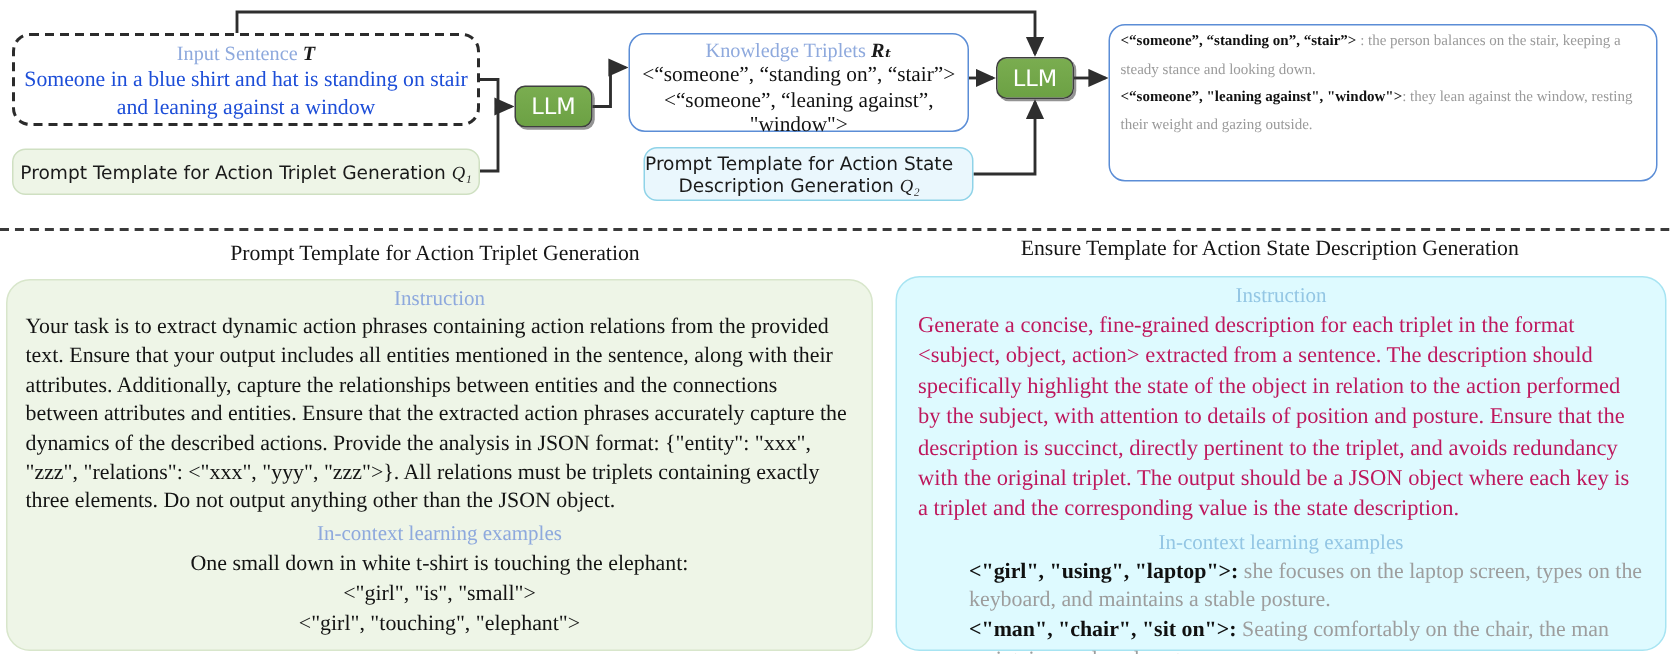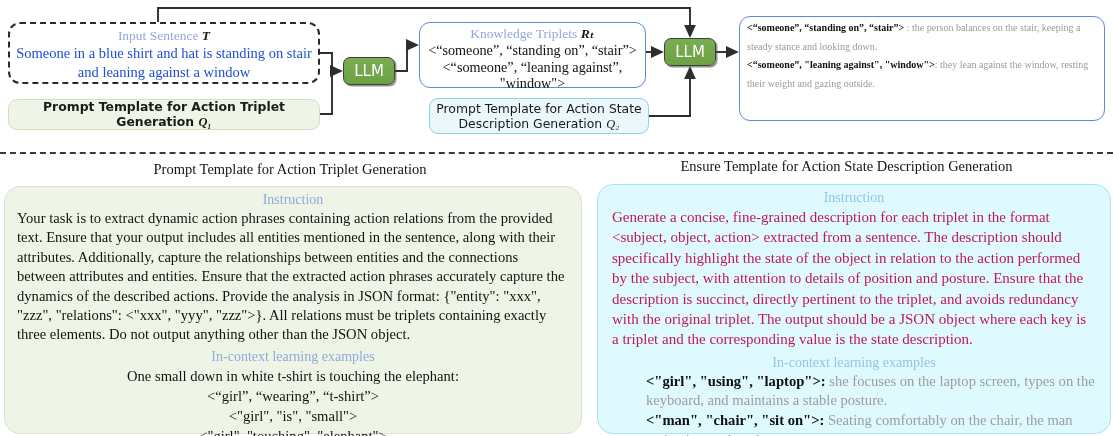--- a/index.html
+++ b/index.html
@@ -43,21 +43,21 @@
     font-size: 14.5px;
     line-height: 19px;
     display: block;
   }
 
   .box-prompt-green {
     left: 8px; top: 99px; width: 312px; height: 31px;
     border: 1px solid #cfe0c2;
     border-radius: 9px;
     background: #eef5e7;
-    display: flex; align-items: center; justify-content: center; font-weight: bold;
+    display: flex; align-items: center; justify-content: center;
   }
   .prompt-txt {
     font-family: "DejaVu Sans", sans-serif;
     font-size: 12.4px;
     color: #1a1a1a;
     line-height: 15px;
     text-align: center;
   }
   .prompt-txt .sub { font-family: "Liberation Serif", serif; font-style: italic; }
 
@@ -87,21 +87,21 @@
     font-size: 14.2px;
     line-height: 16.5px;
     display: block;
   }
 
   .box-prompt-blue {
     left: 429px; top: 98px; width: 220px; height: 36px;
     border: 1px solid #8fd3e8;
     border-radius: 9px;
     background: #eaf7fd;
-    display: flex; align-items: center; justify-content: center;
+    display: flex; align-items: center; 
   }
 
   .box-desc {
     left: 739px; top: 16px; width: 366px; height: 105px;
     border: 1.6px solid #5b8dd6;
     border-radius: 11px;
     background: #ffffff;
     padding: 2px 7px 0 7px;
   }
   .box-desc .hdr { text-align: center; }
@@ -241,21 +241,20 @@
 <div class="abs divider"></div>
 
 <div class="abs panel-title pt-left">Prompt Template for Action Triplet Generation</div>
 
 <div class="abs panel panel-green">
   <div class="inner-pad-l">
     <div class="sect-hdr">Instruction</div>
     <p class="para">Your task is to extract dynamic action phrases containing action relations from the provided text. Ensure that your output includes all entities mentioned in the sentence, along with their attributes. Additionally, capture the relationships between entities and the connections between attributes and entities. Ensure that the extracted action phrases accurately capture the dynamics of the described actions. Provide the analysis in JSON format: {"entity": "xxx", "zzz", "relations": &lt;"xxx", "yyy", "zzz"&gt;}.  All relations must be triplets containing exactly three elements. Do not output anything other than the JSON object.</p>
     <div class="sect-hdr" style="margin-top:3px">In-context learning examples</div>
     <div class="ex-center">One small down in white t-shirt is touching the elephant:</div>
-    <div class="ex-center">&lt;“girl”, “wearing”, “t-shirt”&gt;</div>
     <div class="ex-center">&lt;"girl", "is", "small"&gt;</div>
     <div class="ex-center">&lt;"girl", "touching", "elephant"&gt;</div>
 
   </div>
 </div>
 
 <div class="abs panel-title pt-right">Ensure Template for Action State Description Generation</div>
 
 <div class="abs panel panel-blue">
   <div class="inner-pad-r">

